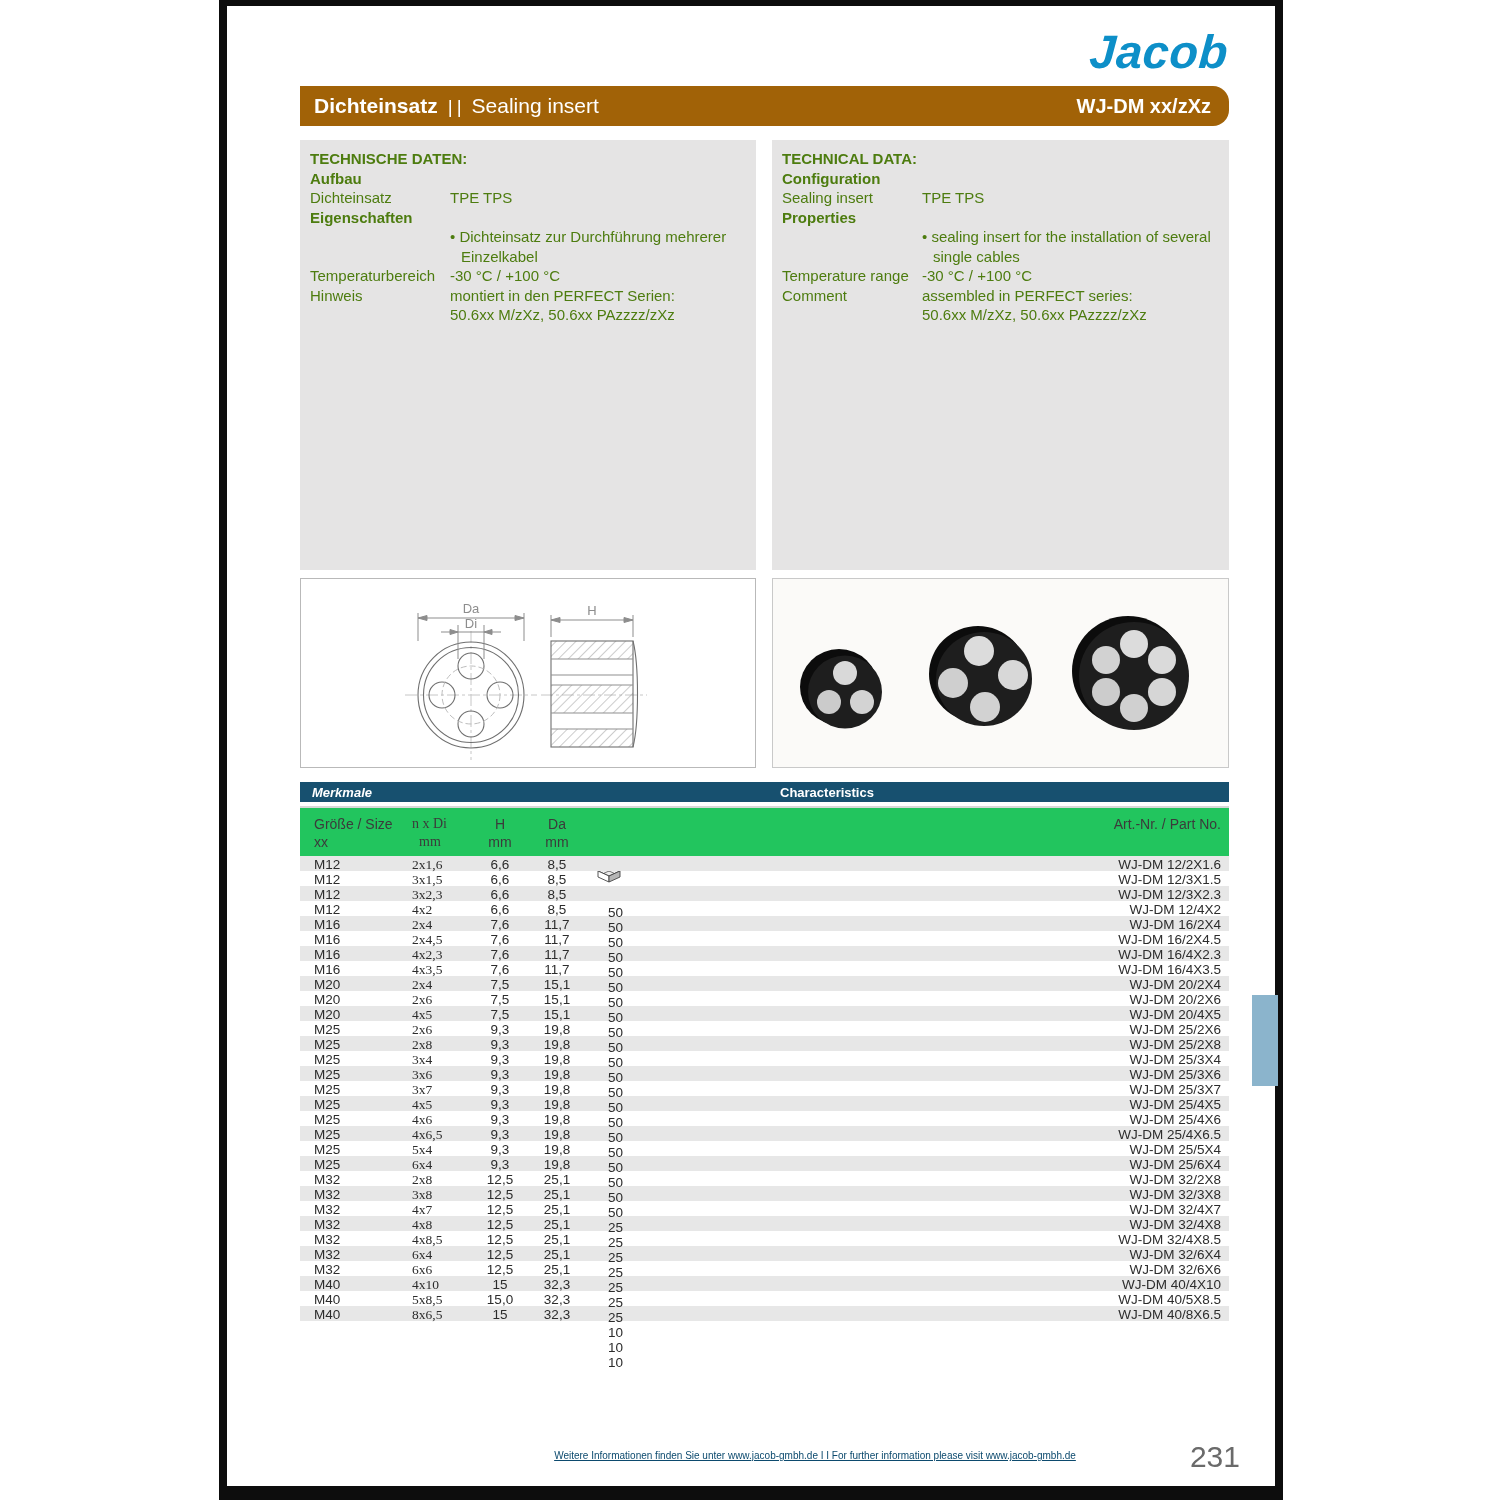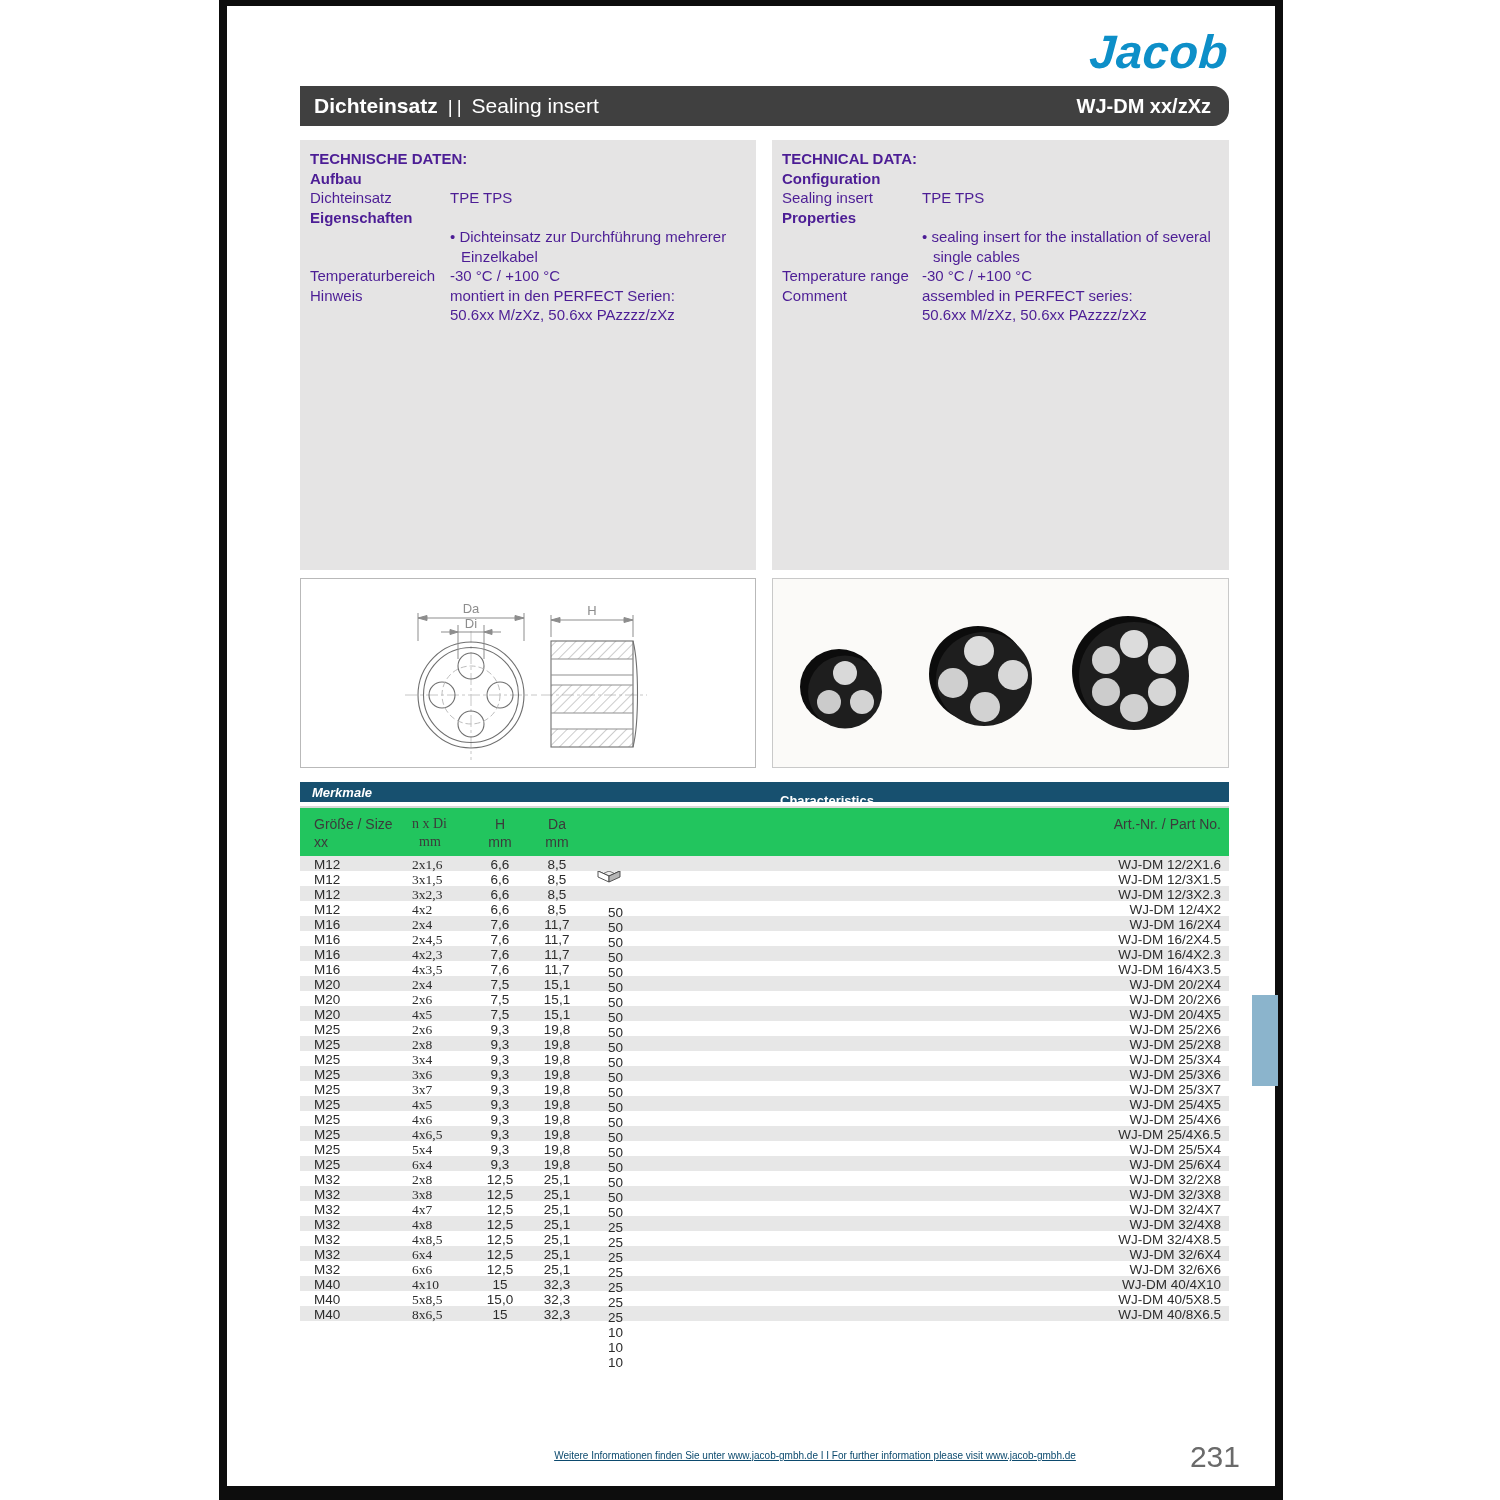--- a/index.html
+++ b/index.html
@@ -8,47 +8,47 @@
   .fr{position:absolute;background:#0d0d0d;}
   .fr-top{left:219px;top:0;width:1064px;height:6px;}
   .fr-left{left:219px;top:0;width:8px;height:1500px;}
   .fr-right{left:1275px;top:0;width:8px;height:1500px;}
   .fr-bottom{left:219px;top:1486px;width:1064px;height:14px;}
 
   .logo{position:absolute;left:1000px;top:28px;width:228px;text-align:right;
         font-size:47px;font-weight:bold;font-style:italic;color:#0D8FC8;
         letter-spacing:0.5px;line-height:1;transform:skewX(-4deg);}
 
-  .titlebar{position:absolute;left:300px;top:86px;width:929px;height:40px;background:#404040;
+  .titlebar{position:absolute;left:300px;top:86px;width:929px;height:40px;background:#a16207;
         border-radius:0 16px 16px 0;display:flex;align-items:center;justify-content:space-between;
         padding:0 18px 0 14px;box-sizing:border-box;color:#fff;}
   .t-de{font-weight:bold;font-size:21px;}
   .t-sep{font-size:19px;margin:0 6px 0 10px;letter-spacing:4px;font-weight:400;}
   .t-en{font-size:21px;font-weight:400;}
   .t-code{font-weight:bold;font-size:20px;}
 
   .panel{position:absolute;top:140px;height:430px;background:#E5E4E4;box-sizing:border-box;
-        padding:9px 10px;font-size:15px;line-height:19.5px;color:#4c1d95;}
+        padding:9px 10px;font-size:15px;line-height:19.5px;color:#4d7c0f;}
   .panel-de{left:300px;width:456px;}
   .panel-en{left:772px;width:457px;}
   .tp-line{display:flex;}
   .tp-label{flex:0 0 140px;white-space:nowrap;}
   .tp-label.b{font-weight:bold;}
   .tp-value{flex:1;white-space:nowrap;}
   .tp-value.ind{padding-left:11px;}
 
   .drawbox{position:absolute;left:300px;top:578px;width:456px;height:190px;background:#fff;
         border:1px solid #b9b9b9;box-sizing:border-box;}
   .photobox{position:absolute;left:772px;top:578px;width:457px;height:190px;background:#fbfaf8;
         border:1px solid #c9c9c9;box-sizing:border-box;}
 
   .tablebar{position:absolute;left:300px;top:782px;width:929px;height:20px;background:#17506F;
         color:#fff;font-size:13px;font-weight:bold;}
   .tb-de{position:absolute;left:12px;top:3px;font-style:italic;}
-  .tb-en{position:absolute;left:480px;top:3px;margin-top:8px;}
+  .tb-en{position:absolute;left:480px;top:3px;}
 
   .grid6{display:grid;grid-template-columns:110px 62px 56px 58px 104px 1fr;}
   .thead{position:absolute;left:300px;top:806px;width:929px;height:50px;background:#22c55e;
         border-top:2px solid #d8d8d8;box-sizing:border-box;padding-top:7px;
         font-size:14px;color:#3b3b3b;line-height:18px;}
   .c-size{padding-left:14px;}
   .c-ndi{padding-left:2px;font-family:Liberation Serif, serif;}
   .c-h{text-align:center;}
   .c-da{text-align:center;}
   .c-qty{padding-left:10px;margin-top:48px;}

